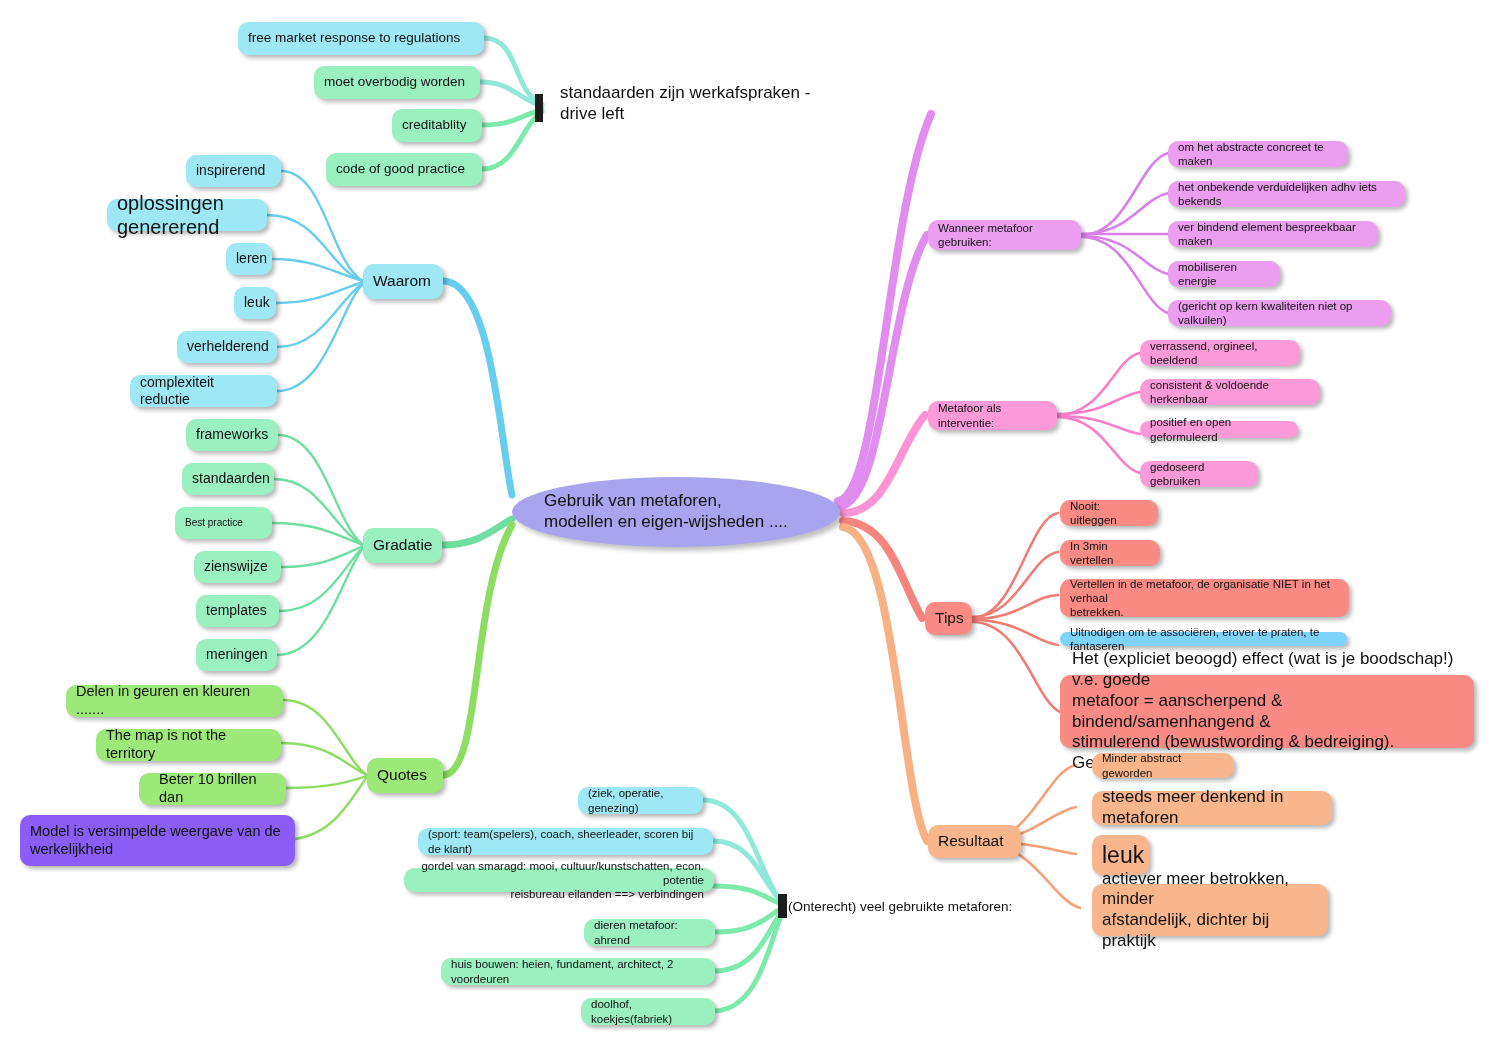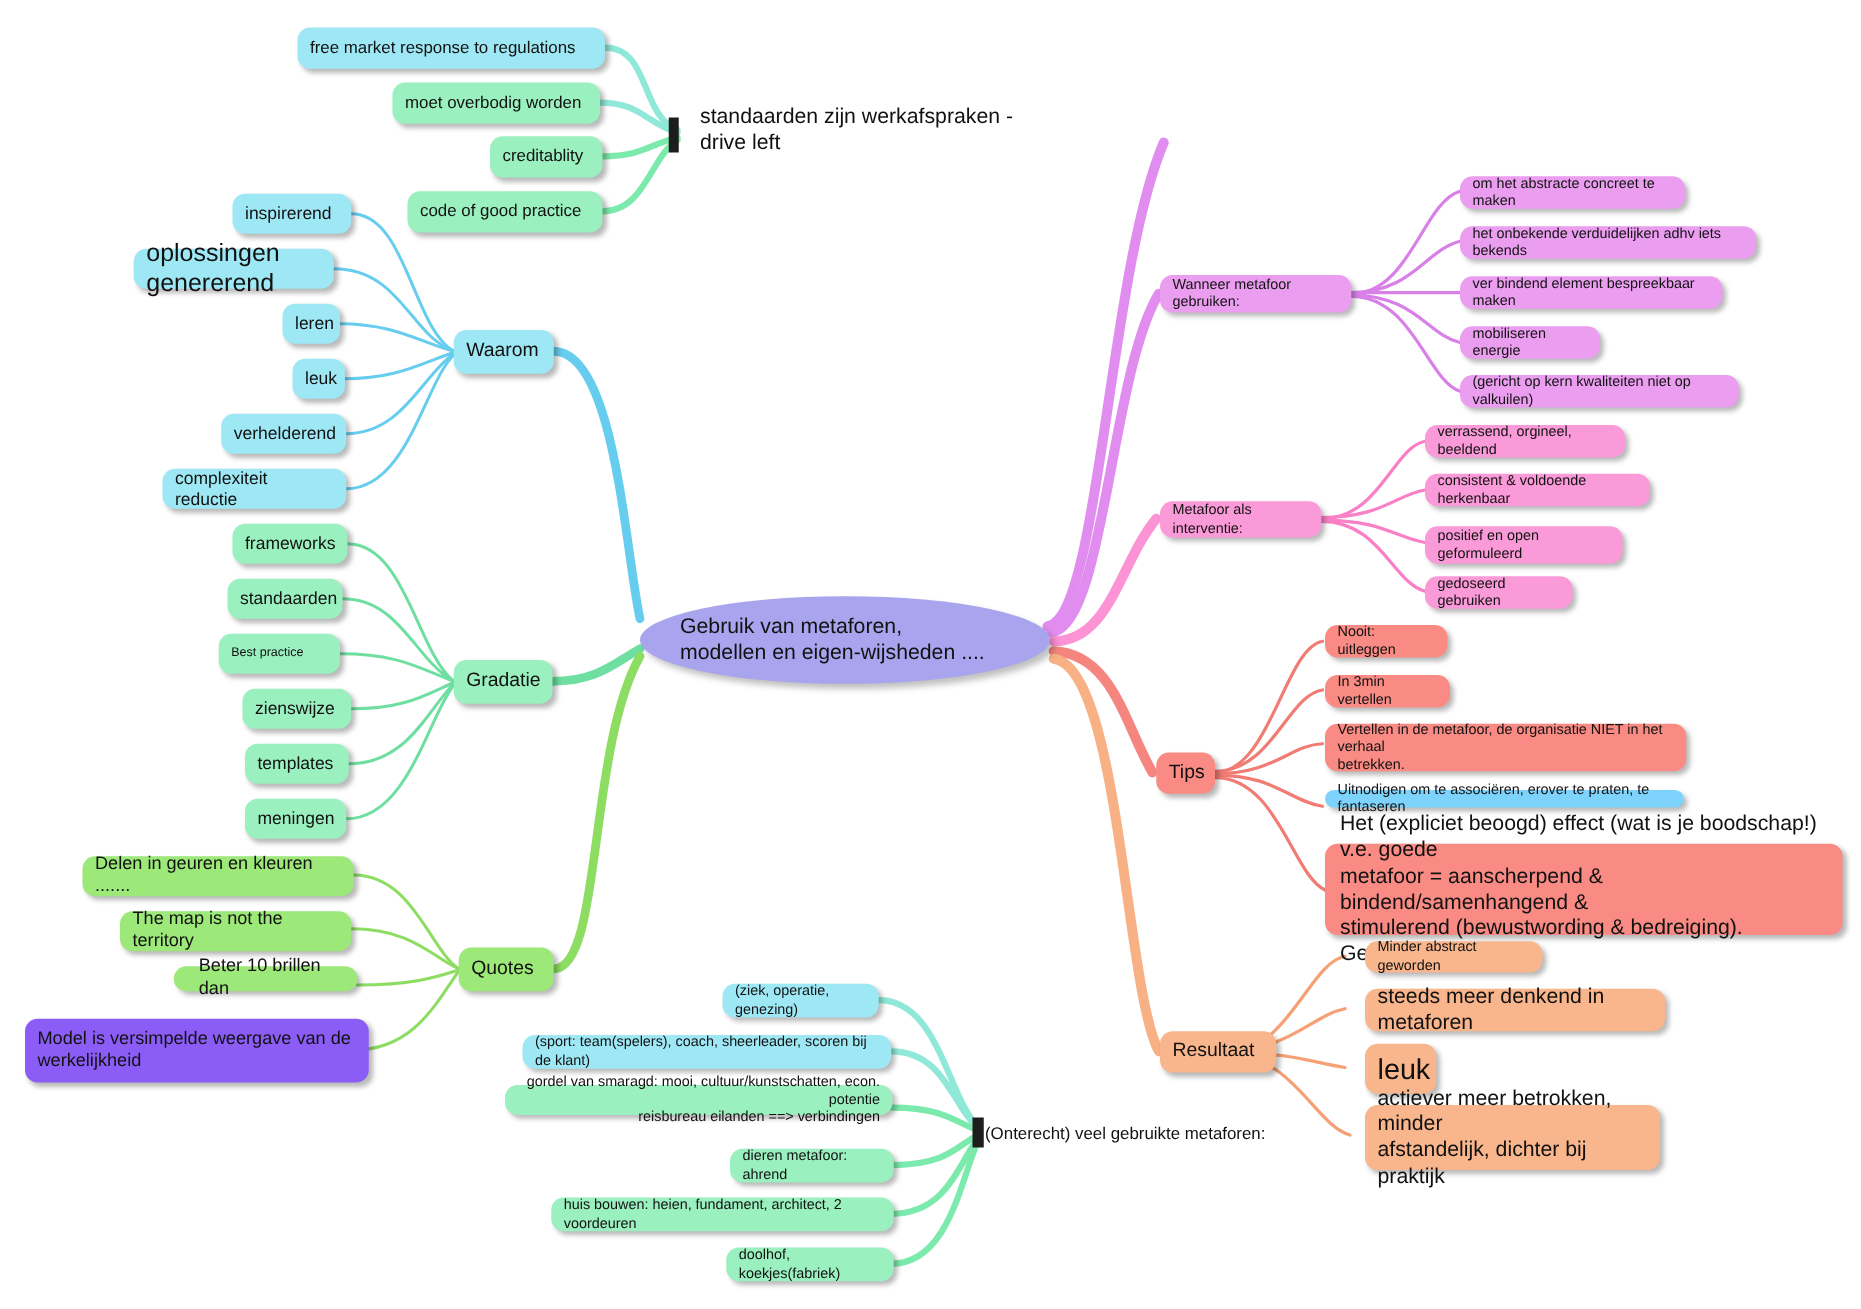--- a/index.html
+++ b/index.html
@@ -199,21 +199,21 @@
 
   <div class="node" style="left:367px;top:758px;width:76px;height:35px;background:#9ce878;">
     <span class="nd-text fs15">Quotes</span>
   </div>
   <div class="node" style="left:66px;top:685px;width:217px;height:32px;background:#9ce878;">
     <span class="nd-text" style="font-size:14.5px">Delen in geuren en kleuren .......</span>
   </div>
   <div class="node" style="left:96px;top:729px;width:185px;height:32px;background:#9ce878;">
     <span class="nd-text" style="font-size:14.5px">The map is not the territory</span>
   </div>
-  <div class="node" style="left:139px;top:773px;width:147px;height:20px;background:#9ce878;padding-left:20px;">
+  <div class="node" style="left:139px;top:773px;width:147px;height:32px;background:#9ce878;padding-left:20px;">
     <span class="nd-text" style="font-size:14.5px">Beter 10 brillen dan</span>
   </div>
   <div class="node" style="left:20px;top:815px;width:275px;height:51px;background:#8b5cf6;">
     <span class="nd-text" style="font-size:14.5px">Model is versimpelde weergave van de
 werkelijkheid</span>
   </div>
 
   <div class="node plain" style="left:788px;top:896px;width:260px;height:22px;">
     <span class="nd-text fs13">(Onterecht) veel gebruikte metaforen:</span>
   </div>
@@ -259,21 +259,21 @@
 
   <div class="node" style="left:928px;top:401px;width:129px;height:29px;background:#fb9ad8;">
     <span class="nd-text fs11">Metafoor als interventie:</span>
   </div>
   <div class="node" style="left:1140px;top:340px;width:160px;height:26px;background:#fb9ad8;">
     <span class="nd-text fs11">verrassend, orgineel, beeldend</span>
   </div>
   <div class="node" style="left:1140px;top:379px;width:180px;height:26px;background:#fb9ad8;">
     <span class="nd-text fs11">consistent &amp; voldoende herkenbaar</span>
   </div>
-  <div class="node" style="left:1140px;top:421px;width:158px;height:30px;background:#fb9ad8;">
+  <div class="node" style="left:1140px;top:421px;width:158px;height:17px;background:#fb9ad8;">
     <span class="nd-text fs11">positief en open geformuleerd</span>
   </div>
   <div class="node" style="left:1140px;top:461px;width:118px;height:26px;background:#fb9ad8;">
     <span class="nd-text fs11">gedoseerd gebruiken</span>
   </div>
 
   <div class="node" style="left:925px;top:602px;width:47px;height:33px;background:#f98b84;">
     <span class="nd-text fs15">Tips</span>
   </div>
   <div class="node" style="left:1060px;top:500px;width:98px;height:26px;background:#f98b84;">

